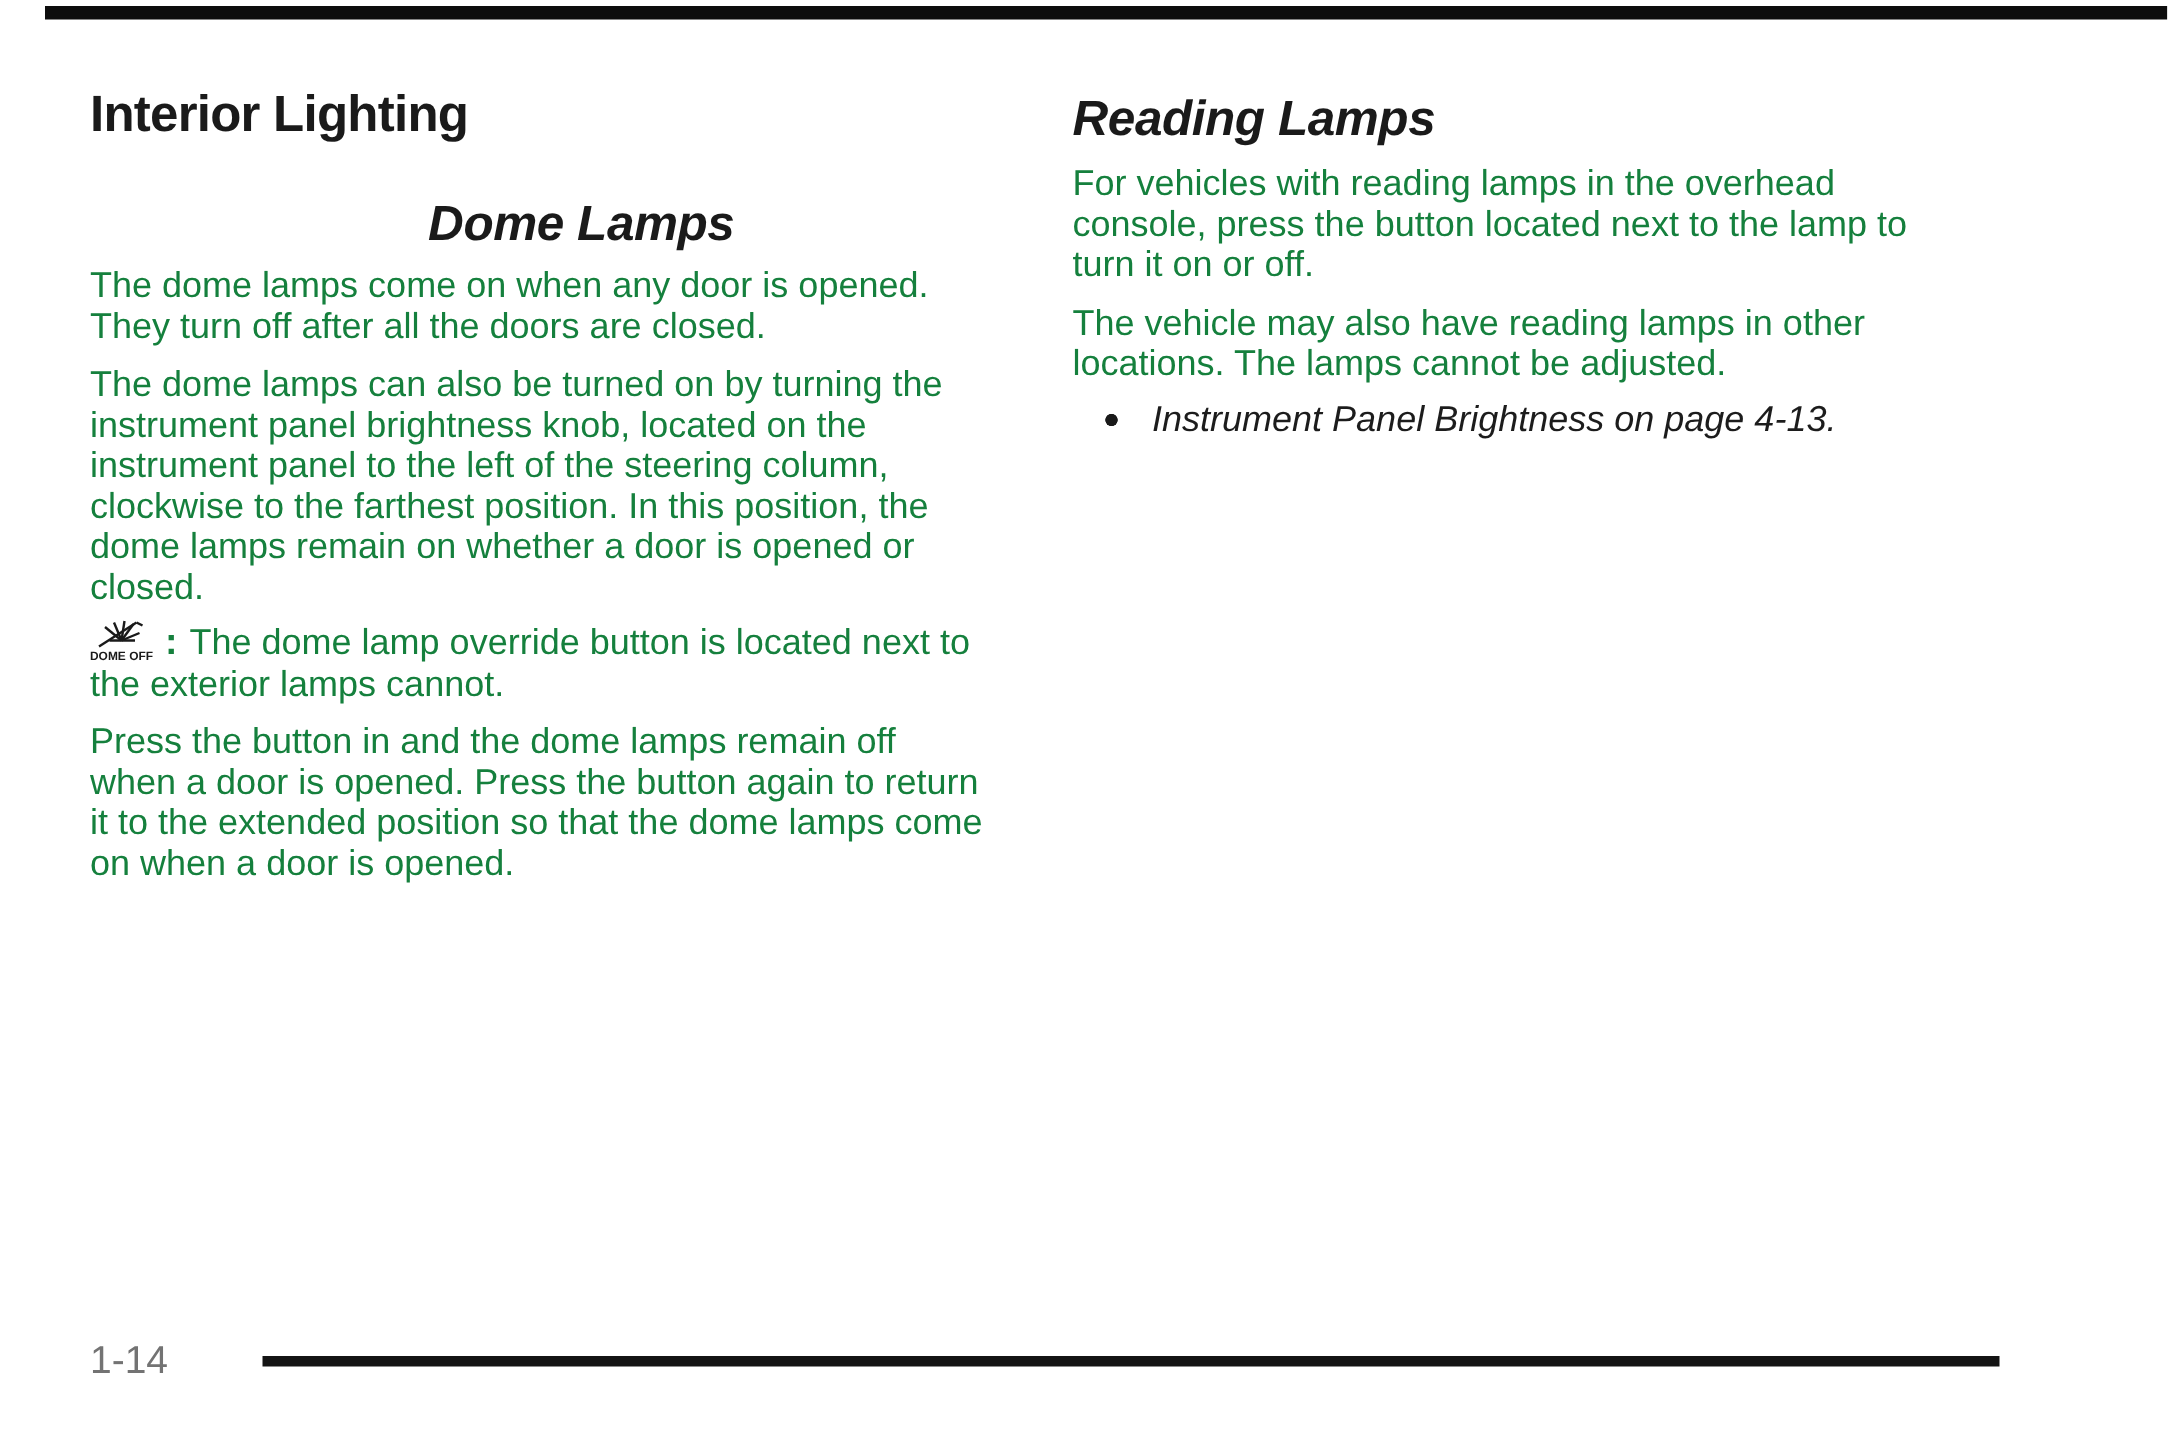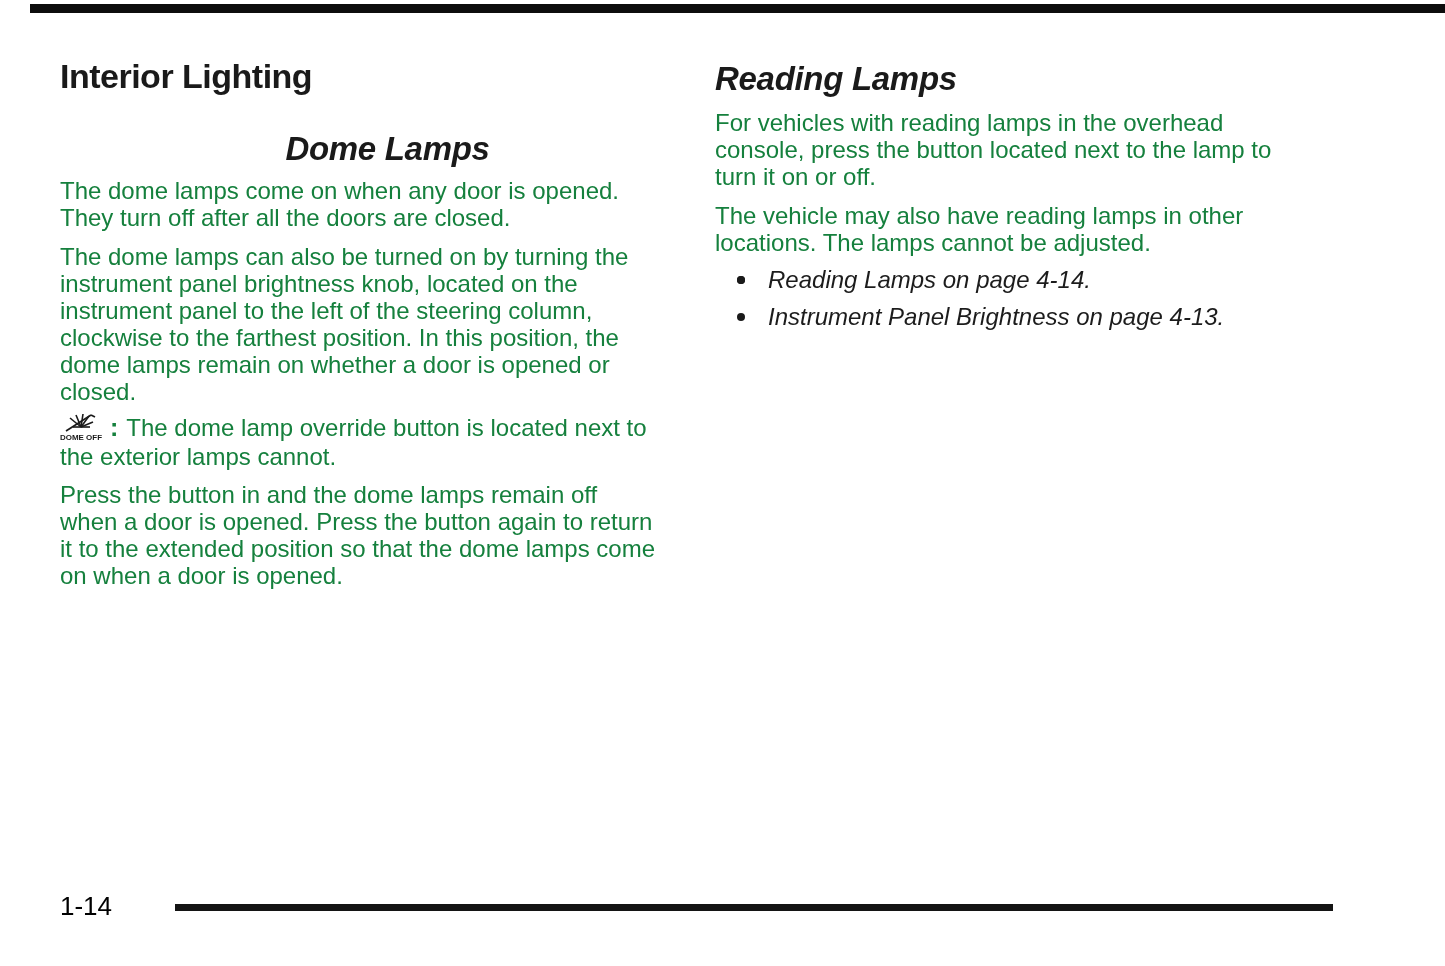--- a/index.html
+++ b/index.html
@@ -104,21 +104,21 @@
     height: 8px;
     border-radius: 50%;
     background: #1a1a1a;
   }
   .footer-pageno {
     position: absolute;
     left: 60px;
     top: 892px;
     font-size: 26px;
     line-height: 28px;
-    color: #000000;
+    color: #737373;
   }
   .footer-rule {
     position: absolute;
     left: 175px;
     top: 904px;
     width: 1158px;
     height: 7px;
     background: #141414;
   }
 </style>
@@ -173,21 +173,20 @@
 turn it on or off.</p>
     <p class="para">The vehicle may also have reading lamps in other
 locations. The lamps cannot be adjusted.</p>
 
     <div class="bullet-list">
       <div class="bullet-item">
         <span class="bullet-dot"></span>
       </div>
       <div class="bullet-item">
         <span class="bullet-dot"></span>
-        <span>Reading Lamps on page 4-14.</span>
       </div>
       <div class="bullet-item">
         <span class="bullet-dot"></span>
         <span>Instrument Panel Brightness on page 4-13.</span>
       </div>
     </div>
   </div>
 
   <div class="footer-pageno">1-14</div>
   <div class="footer-rule"></div>

